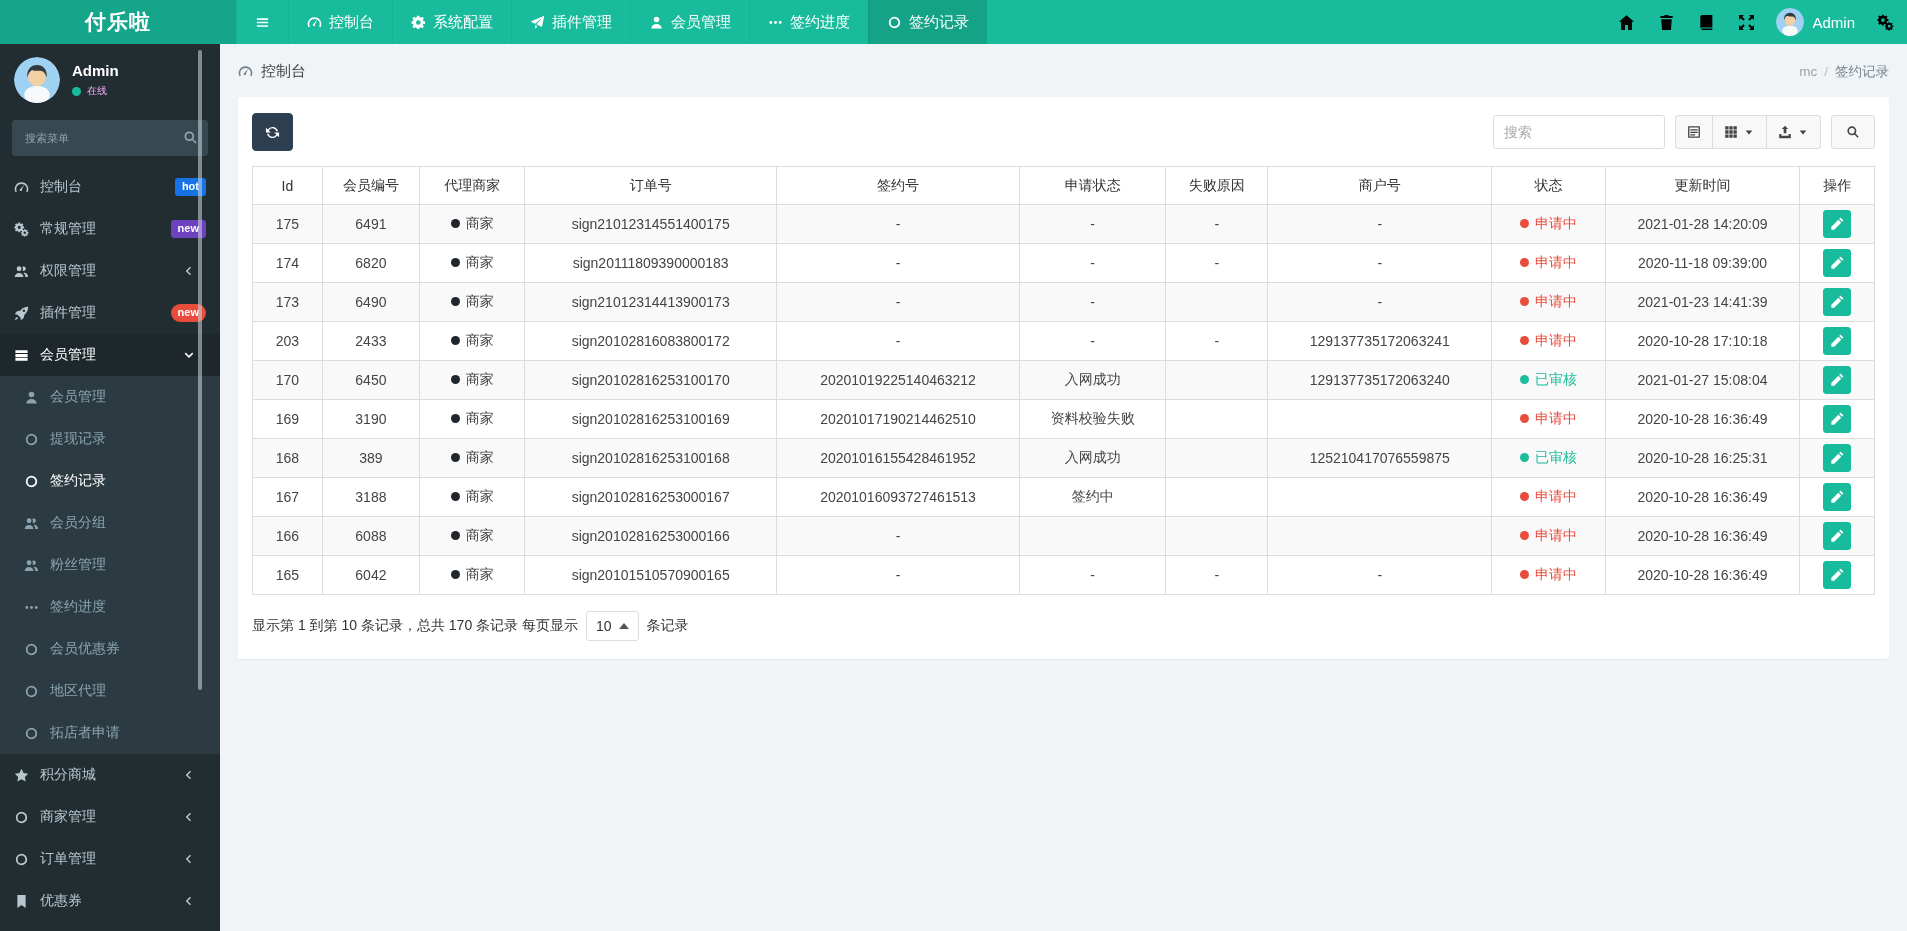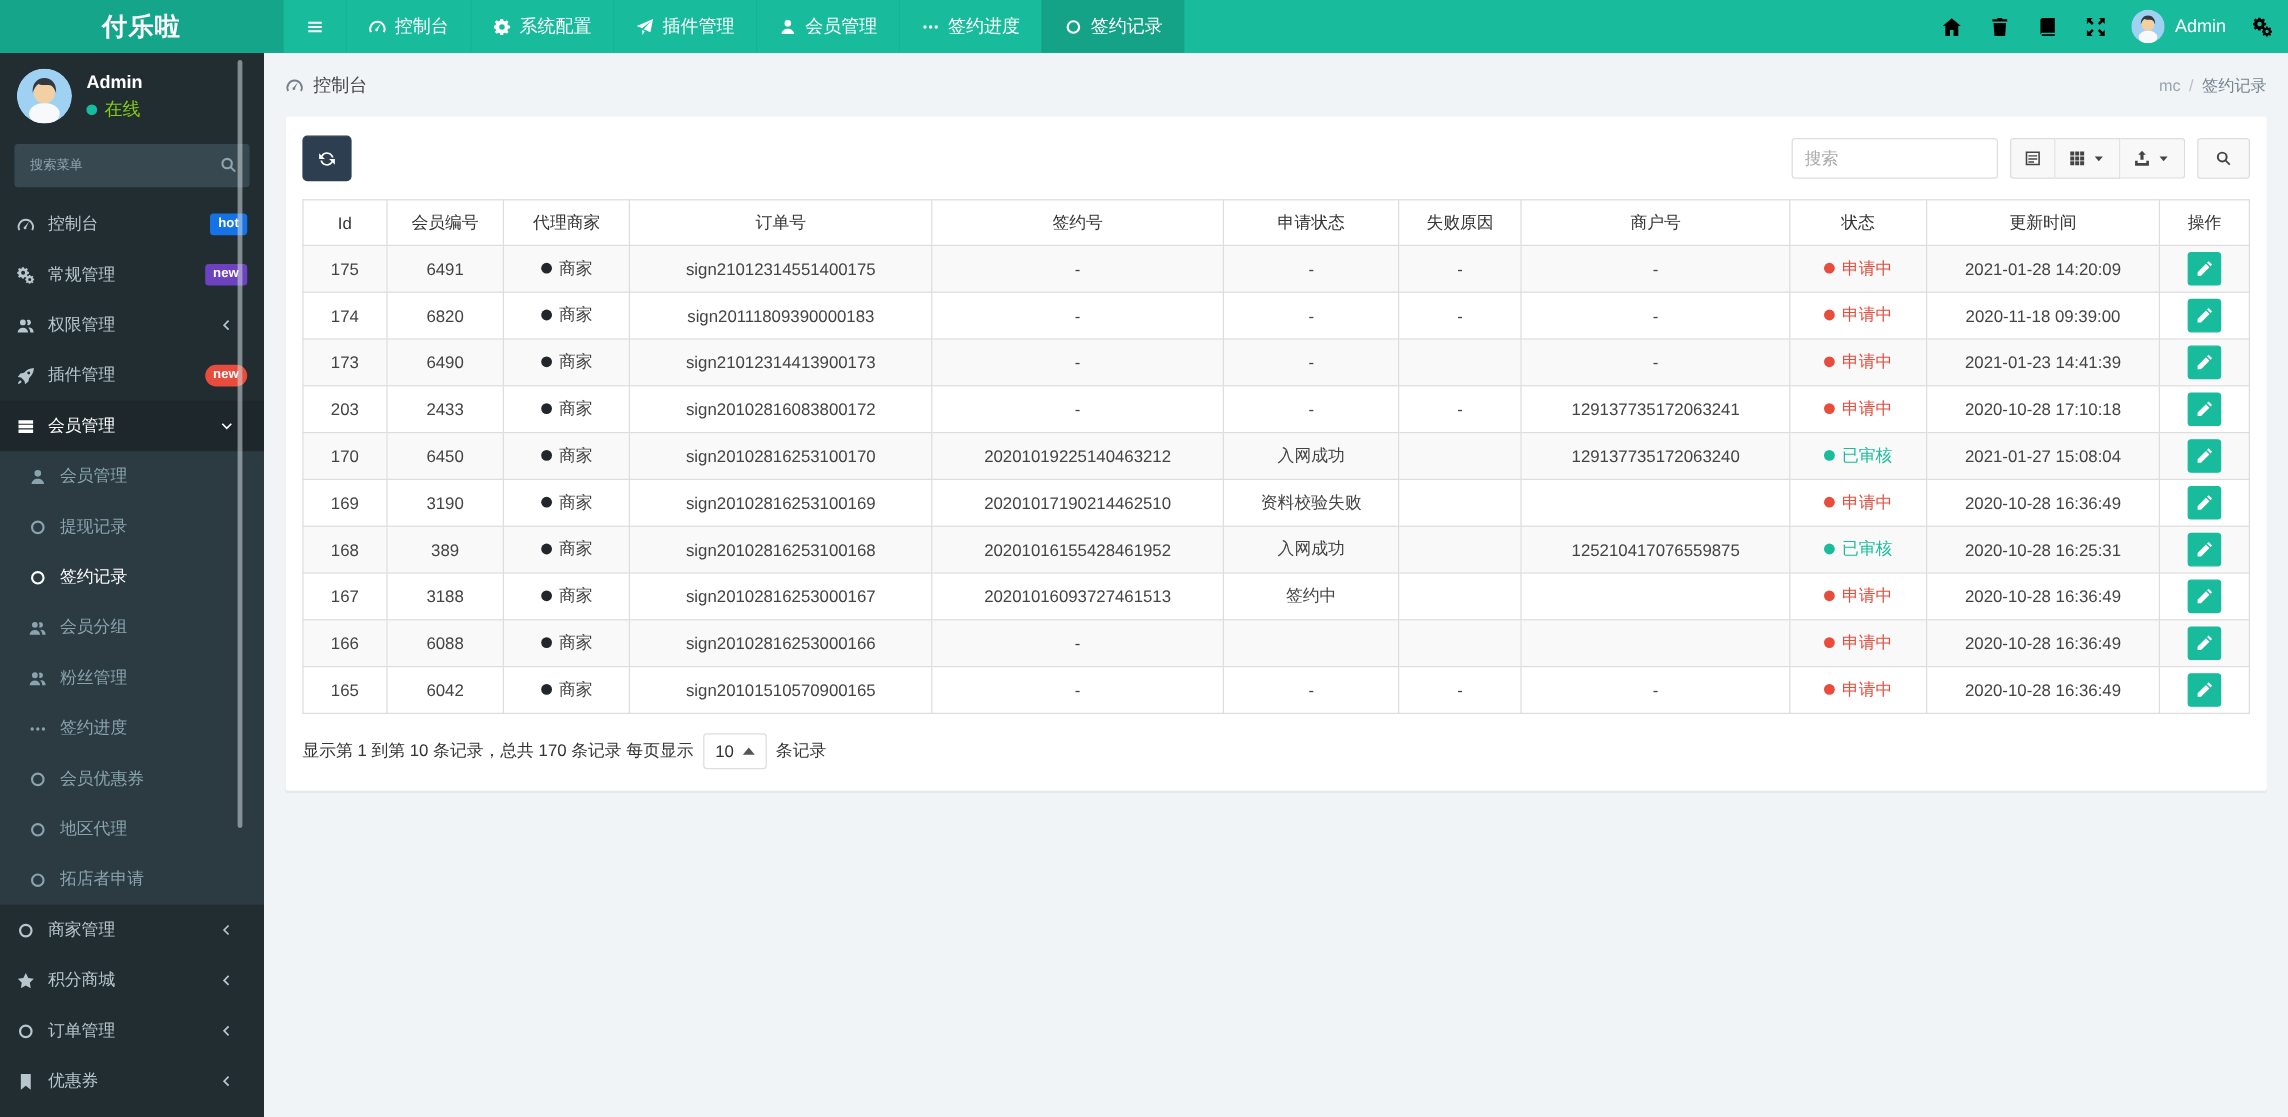--- a/index.html
+++ b/index.html
@@ -21,21 +21,21 @@
   .nav-tool { display:flex; align-items:center; justify-content:center; width:40px; height:44px; color:#fff; cursor:pointer; }
   .nav-user { display:flex; align-items:center; gap:8px; padding:0 10px; color:#fff; font-size:15px; cursor:pointer; }
   .nav-avatar { width:28px; height:28px; border-radius:50%; overflow:hidden; display:block; }
 
   
   .sidebar { position:fixed; top:44px; left:0; width:220px; height:887px; background:#222d32; overflow:hidden; }
   .sb-scrollbar { position:absolute; top:6px; right:18px; width:4px; height:640px; background:rgba(210,218,222,.55); border-radius:2px; }
   .profile { display:flex; align-items:center; gap:12px; padding:13px 14px 11px 14px; }
   .profile-avatar { width:46px; height:46px; border-radius:50%; overflow:hidden; flex:none; }
   .profile-name { color:#fff; font-weight:bold; font-size:15px; margin-bottom:5px; }
-  .profile-status { color:#84cc16; font-size:15px; display:flex; align-items:center; gap:6px; }
+  .profile-status { color:#f0abfc; font-size:10px; display:flex; align-items:center; gap:6px; }
   .dot { display:inline-block; width:9px; height:9px; border-radius:50%; background:#18bc9c; }
   .dot.dark { background:#20262b; }
   .sb-search { margin:6px 12px 10px 12px; position:relative; }
   .sb-search input { width:100%; height:36px; background:#374850; border:1px solid #374850; border-radius:3px;
     color:#ccc; font-size:11px; padding:0 32px 0 12px; outline:none; font-family:inherit; }
   .sb-search input::placeholder { color:#90a4ae; }
   .sb-search .ic { position:absolute; right:10px; top:10px; color:#90a4ae; }
   .menu { list-style:none; }
   .m-item { display:flex; align-items:center; height:42px; padding:0 14px; color:#b8c7ce; font-size:14px; cursor:pointer; }
   .m-item .ic { margin-right:11px; color:inherit; }
@@ -391,32 +391,32 @@
         <li class="s-item">
             <svg class="ic">
               <use href="#i-circle-o"></use>
             </svg>
             <span>拓店者申请</span>
           </li>
       </ul>
     </li>
     <li class="m-item">
       <svg class="ic">
-          <use href="#i-circle-o"></use>
-        </svg>
-      <span class="lbl">商家管理</span>
+          <use href="#i-star"></use>
+        </svg>
+      <span class="lbl">积分商城</span>
       <svg class="ic12 ic chev">
           <use href="#i-angle-left"></use>
         </svg>
     </li>
     <li class="m-item">
       <svg class="ic">
-          <use href="#i-star"></use>
-        </svg>
-      <span class="lbl">积分商城</span>
+          <use href="#i-circle-o"></use>
+        </svg>
+      <span class="lbl">商家管理</span>
       <svg class="ic12 ic chev">
           <use href="#i-angle-left"></use>
         </svg>
     </li>
     <li class="m-item">
       <svg class="ic">
           <use href="#i-circle-o"></use>
         </svg>
       <span class="lbl">订单管理</span>
       <svg class="ic12 ic chev">

